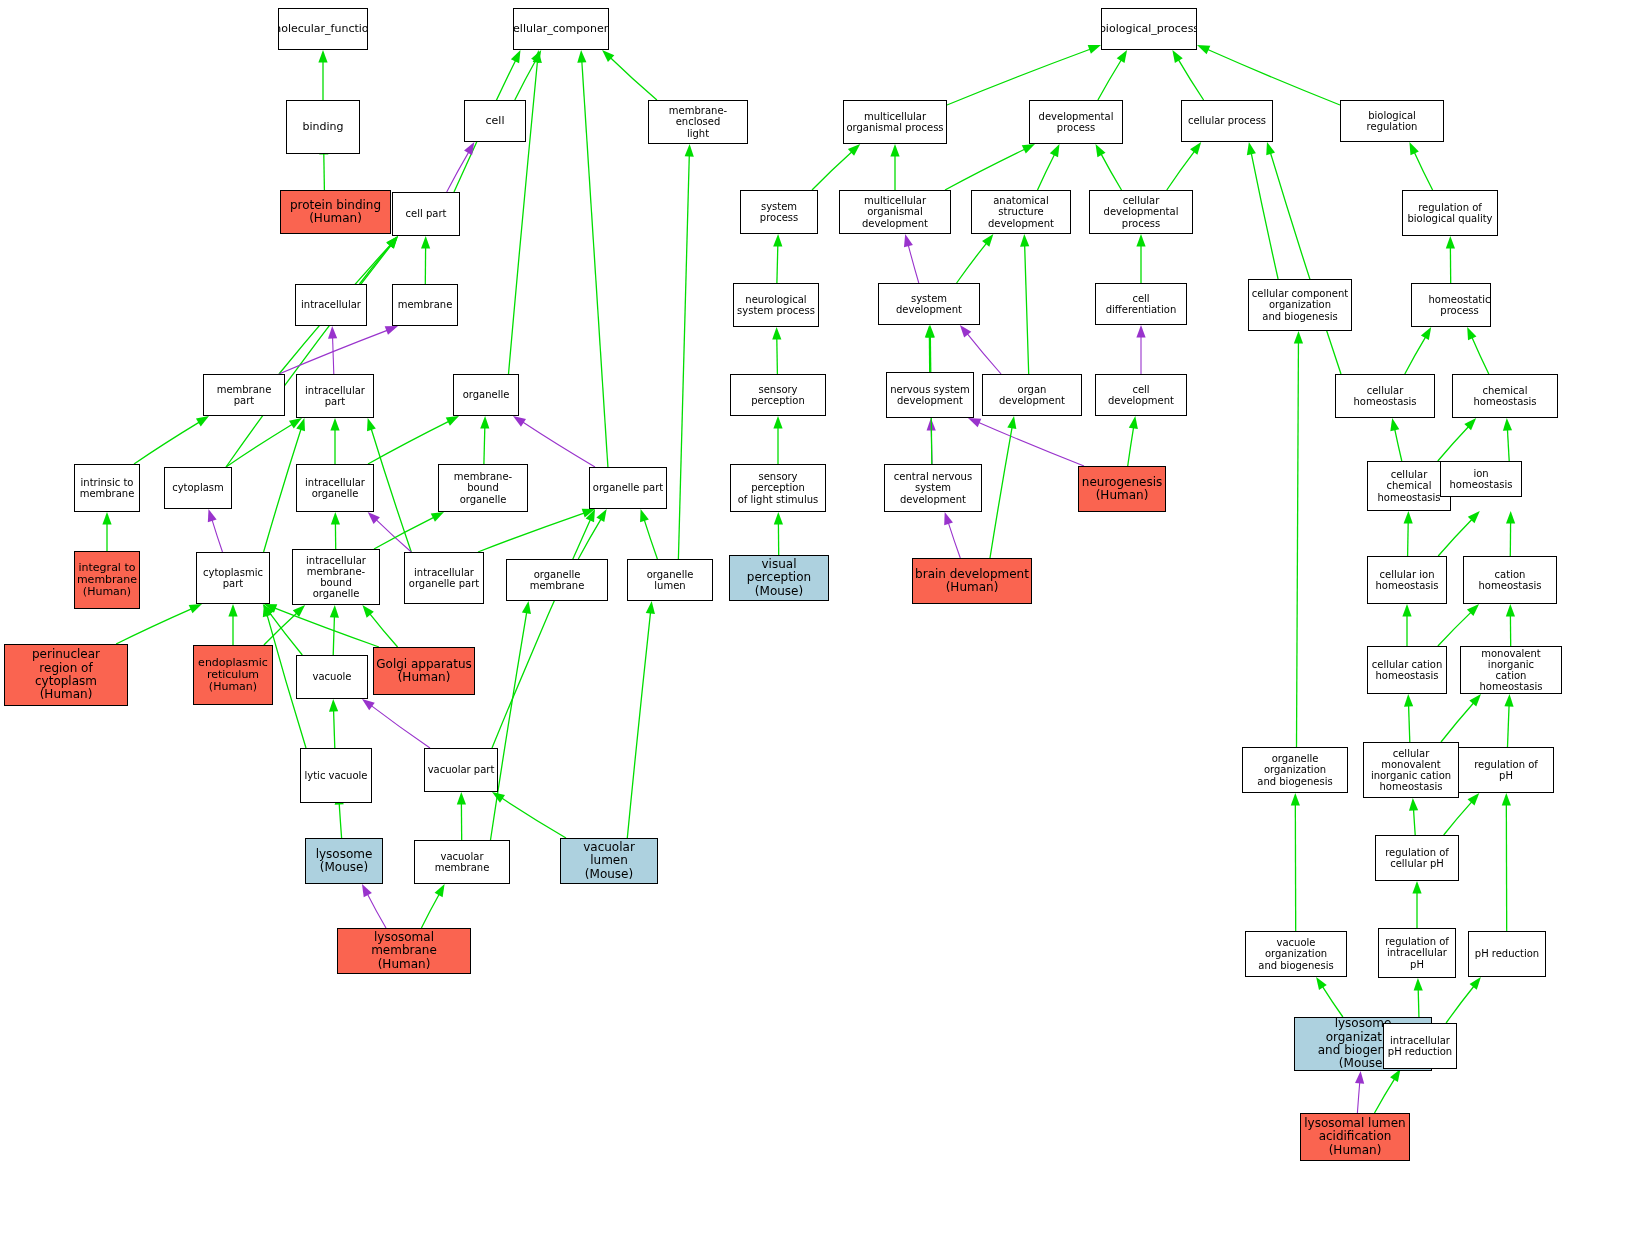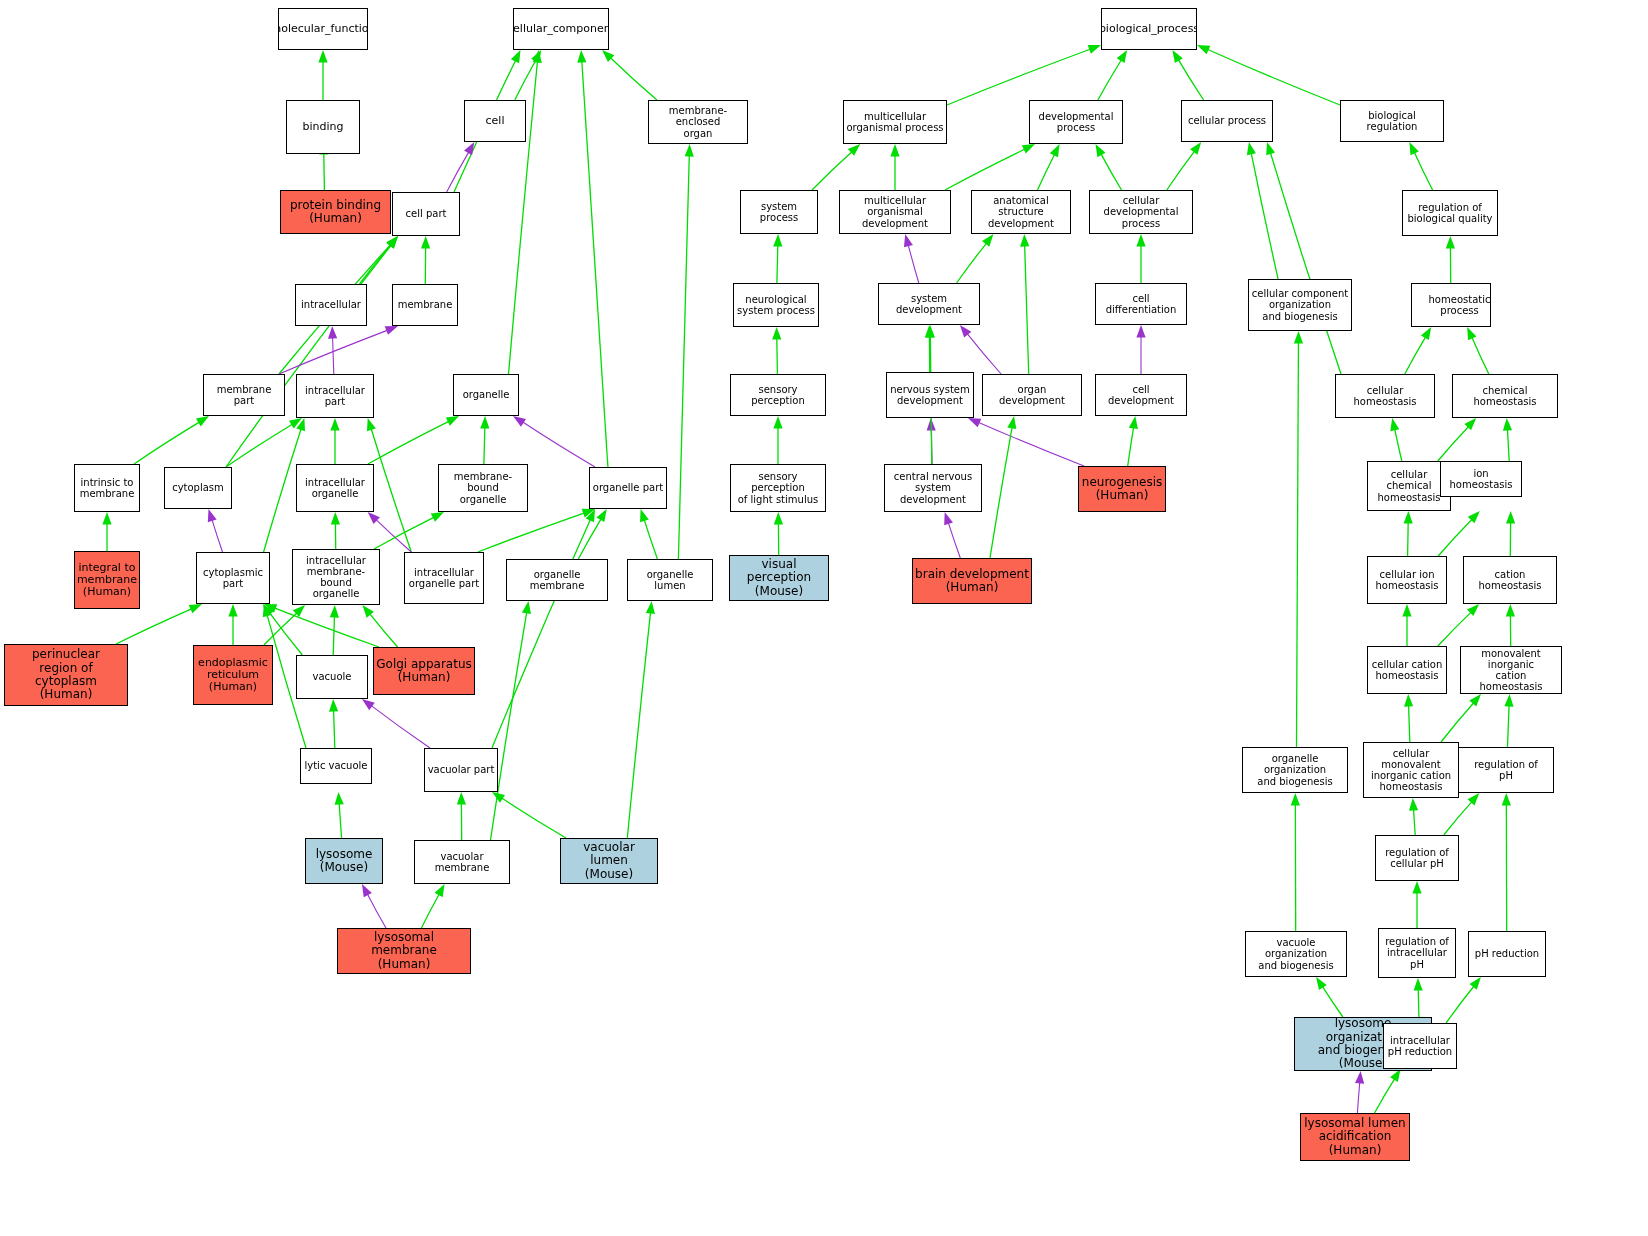--- a/index.html
+++ b/index.html
@@ -255,21 +255,21 @@
         <span class="lbl">biological_process</span>
       </div>
       <div class="node" style="left: 286px; top: 100px; width: 74px; height: 54px; font-size: 11px;">
         <span class="lbl">binding</span>
       </div>
       <div class="node" style="left: 464px; top: 100px; width: 62px; height: 42px; font-size: 11px;">
         <span class="lbl">cell</span>
       </div>
       <div class="node" style="left: 648px; top: 100px; width: 100px; height: 44px; font-size: 10px;">
         <span class="lbl">membrane-enclosed
-organ</span>
+light</span>
       </div>
       <div class="node" style="left: 843px; top: 100px; width: 104px; height: 44px; font-size: 10px;">
         <span class="lbl">multicellular
 organismal process</span>
       </div>
       <div class="node" style="left: 1029px; top: 100px; width: 94px; height: 44px; font-size: 10px;">
         <span class="lbl">developmental
 process</span>
       </div>
       <div class="node" style="left: 1181px; top: 100px; width: 92px; height: 42px; font-size: 10px;">
@@ -452,21 +452,21 @@
 (Human)</span>
       </div>
       <div class="node" style="left: 1367px; top: 646px; width: 80px; height: 48px; font-size: 10px;">
         <span class="lbl">cellular cation
 homeostasis</span>
       </div>
       <div class="node" style="left: 1460px; top: 646px; width: 102px; height: 48px; font-size: 10px;">
         <span class="lbl">monovalent inorganic
 cation homeostasis</span>
       </div>
-      <div class="node" style="left: 300px; top: 748px; width: 72px; height: 36px; font-size: 10px;">
+      <div class="node" style="left: 300px; top: 748px; width: 72px; height: 55px; font-size: 10px;">
         <span class="lbl">lytic vacuole</span>
       </div>
       <div class="node" style="left: 424px; top: 748px; width: 74px; height: 44px; font-size: 10px;">
         <span class="lbl">vacuolar part</span>
       </div>
       <div class="node" style="left: 1242px; top: 747px; width: 106px; height: 46px; font-size: 10px;">
         <span class="lbl">organelle organization
 and biogenesis</span>
       </div>
       <div class="node" style="left: 1363px; top: 742px; width: 96px; height: 56px; font-size: 10px;">

